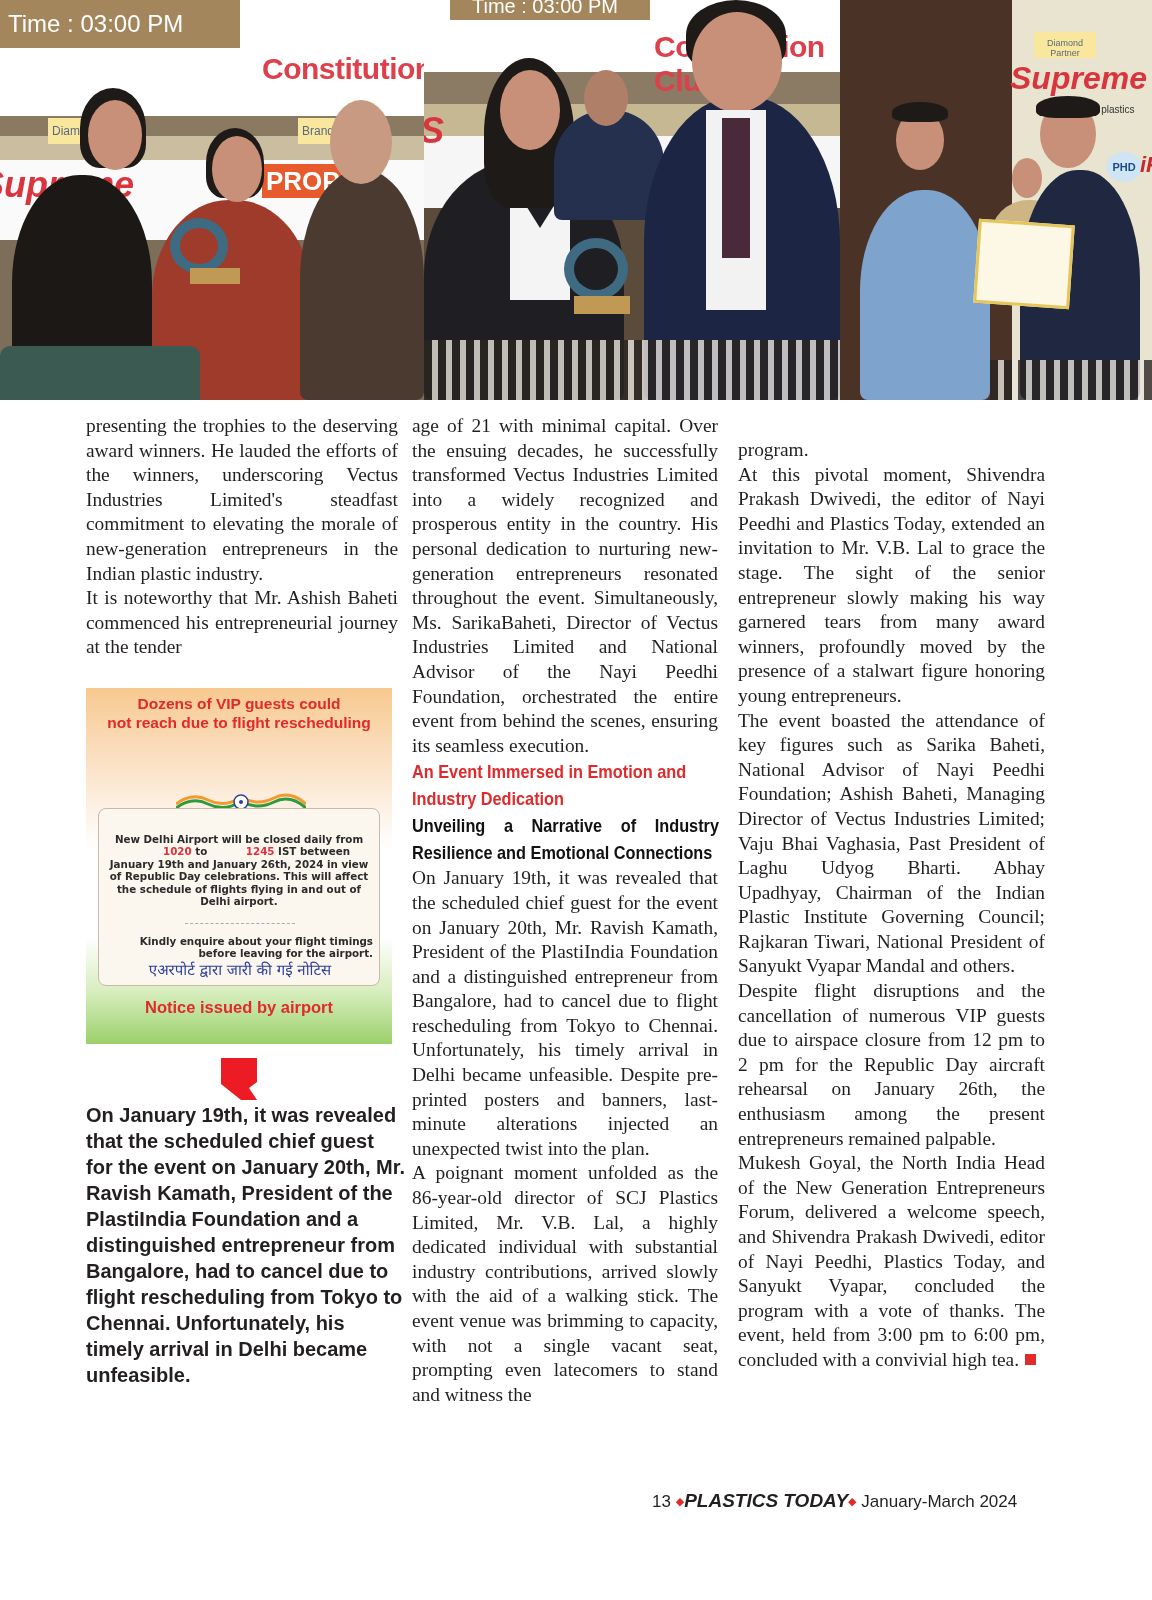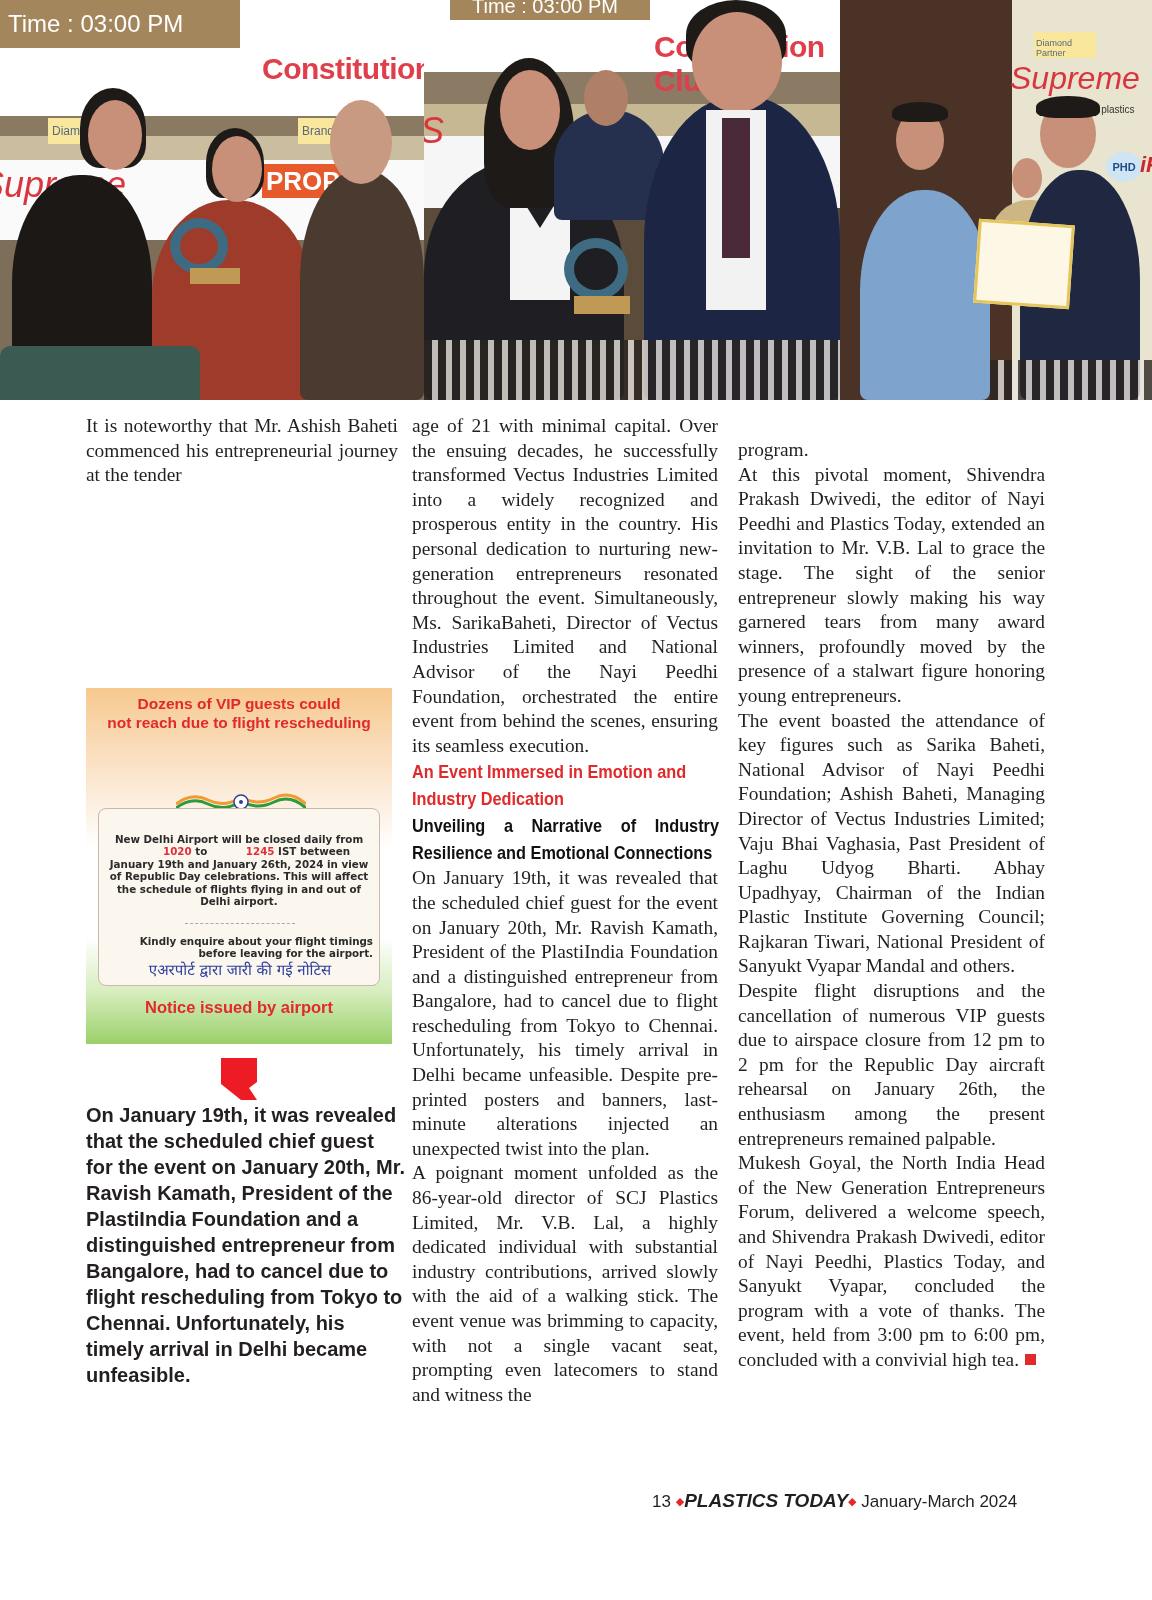--- a/index.html
+++ b/index.html
@@ -12,21 +12,21 @@
   .photo-2 { left: 424px; width: 416px; background: linear-gradient(180deg, #ffffff 0 18%, #8b7b65 18% 26%, #c7b894 26% 34%, #f6f6f6 34% 52%, #5a4b3b 52% 100%); }
   .photo-3 { left: 840px; width: 312px; background: linear-gradient(90deg, #4a3326 0 55%, #e8e4cf 55% 100%); }
 
   .tag-time { position: absolute; top: 0; left: 0; width: 240px; height: 48px; background: #a4865c; color: #fff; font-family: "Liberation Sans", sans-serif; font-size: 24px; padding: 10px 0 0 8px; }
   .tag-time-2 { position: absolute; top: 0; left: 26px; width: 200px; height: 20px; background: #a4865c; color: #fff; font-family: "Liberation Sans", sans-serif; font-size: 20px; padding: 0 0 0 22px; line-height: 12px; }
   .banner-title { position: absolute; top: 52px; color: #de3f4b; font-family: "Liberation Sans", sans-serif; font-weight: bold; font-size: 30px; letter-spacing: -0.5px; }
   .photo-1 .banner-title { left: 262px; }
   .photo-2 .banner-title { left: 230px; top: 30px; }
 
   .sponsor-strip { position: absolute; height: 26px; background: #f8e79c; color: #5a6a7f; font-family: "Liberation Sans", sans-serif; font-size: 12px; padding: 6px 4px 0; }
-  .supreme-logo { position: absolute; color: #d9353f; font-family: "Liberation Sans", sans-serif; font-weight: normal; font-style: italic; font-size: 36px; }
+  .supreme-logo { position: absolute; color: #d9353f; font-family: "Liberation Sans", sans-serif; font-weight: bold; font-style: italic; font-size: 36px; }
   .supreme-tagline { position: absolute; font-family: "Liberation Sans", sans-serif; font-size: 10px; color: #333; }
 
   .person { position: absolute; border-radius: 48% 48% 8px 8px; }
   .head { position: absolute; border-radius: 50%; background: #c89078; }
   .hair { position: absolute; border-radius: 50% 50% 30% 30%; background: #1e1a18; }
   .trophy { position: absolute; border-radius: 50%; border: 10px solid #3e6b82; background: transparent; }
   .trophy-base { position: absolute; background: #c09a55; }
   .certificate { position: absolute; background: #fdf8e6; border: 3px solid #e6c55a; }
   .lattice { position: absolute; bottom: 0; height: 60px; background: repeating-linear-gradient(90deg, #2a2522 0 8px, #e8e4dc 8px 14px); opacity: 0.8; }
 
@@ -101,39 +101,40 @@
   <div class="hair" style="left:262px; top:0; width:100px; height:70px;"></div>
   <div class="head" style="left:268px; top:12px; width:90px; height:100px;"></div>
   <div style="position:absolute; left:282px; top:110px; width:60px; height:200px; background:#f2f2f2;"></div>
   <div style="position:absolute; left:298px; top:118px; width:28px; height:140px; background:#4a2a3a;"></div>
   <div class="trophy" style="left:140px; top:238px; width:64px; height:62px;"></div>
   <div class="trophy-base" style="left:150px; top:296px; width:56px; height:18px;"></div>
   <div class="lattice" style="left:0; width:416px;"></div>
 </div>
 
 <div class="photo photo-3">
-  <div class="sponsor-strip" style="left:194px; top:32px; width:62px; font-size:9px; padding:6px 2px 0;">Diamond Partner</div>
+  <div class="sponsor-strip" style="left:194px; top:32px; width:62px; font-size:9px; padding:6px 2px 0;text-align:center;">Diamond Partner</div>
   <div class="supreme-logo" style="left:170px; top:60px; font-size:32px;">Supreme</div>
   <div class="supreme-tagline" style="left:214px; top:104px;">who know plastics best</div>
   <div style="position:absolute; left:266px; top:152px; width:36px; height:30px; border-radius:50%; background:#cfe5f3; color:#1a4c8a; font-family:'Liberation Sans',sans-serif; font-weight:bold; font-size:11px; text-align:center; padding-top:9px;">PHD</div>
   <div style="position:absolute; left:300px; top:152px; width:20px; height:30px; color:#c9282e; font-family:'Liberation Sans',sans-serif; font-weight:bold; font-style:italic; font-size:22px;">iP</div>
 
   <div class="person" style="left:20px; top:190px; width:130px; height:210px; background:#7ea3cc;"></div>
   <div class="head" style="left:56px; top:110px; width:48px; height:60px;"></div>
   <div class="hair" style="left:52px; top:102px; width:56px; height:20px;"></div>
   <div class="person" style="left:150px; top:200px; width:80px; height:80px; background:#cdb584;"></div>
   <div class="head" style="left:172px; top:158px; width:30px; height:40px;"></div>
   <div class="person" style="left:180px; top:170px; width:120px; height:230px; background:#1f2840;"></div>
   <div class="head" style="left:200px; top:100px; width:56px; height:68px;"></div>
   <div class="hair" style="left:196px; top:96px; width:64px; height:22px;"></div>
   <div class="certificate" style="left:136px; top:222px; width:96px; height:84px; transform:rotate(4deg);"></div>
   <div class="lattice" style="left:150px; width:162px; height:40px;"></div>
 </div>
 
 <div class="col col-1">
+  <p>presenting the trophies to the deserving award winners. He lauded the efforts of the winners, underscoring Vectus Industries Limited's steadfast commitment to elevating the morale of new-generation entrepreneurs in the Indian plastic industry.</p>
   <p>It is noteworthy that Mr. Ashish Baheti commenced his entrepreneurial journey at the tender</p>
 </div>
 
 <div class="notice">
   <div class="notice-sub">
     <div>Dozens of VIP guests could</div>
     <div>not reach due to flight rescheduling</div>
   </div>
   <svg class="flag-wave" viewBox="0 0 130 18">
     <path d="M0 12 Q16 0 32 8 T64 6" stroke="#f29a2e" stroke-width="3" fill="none"></path>

